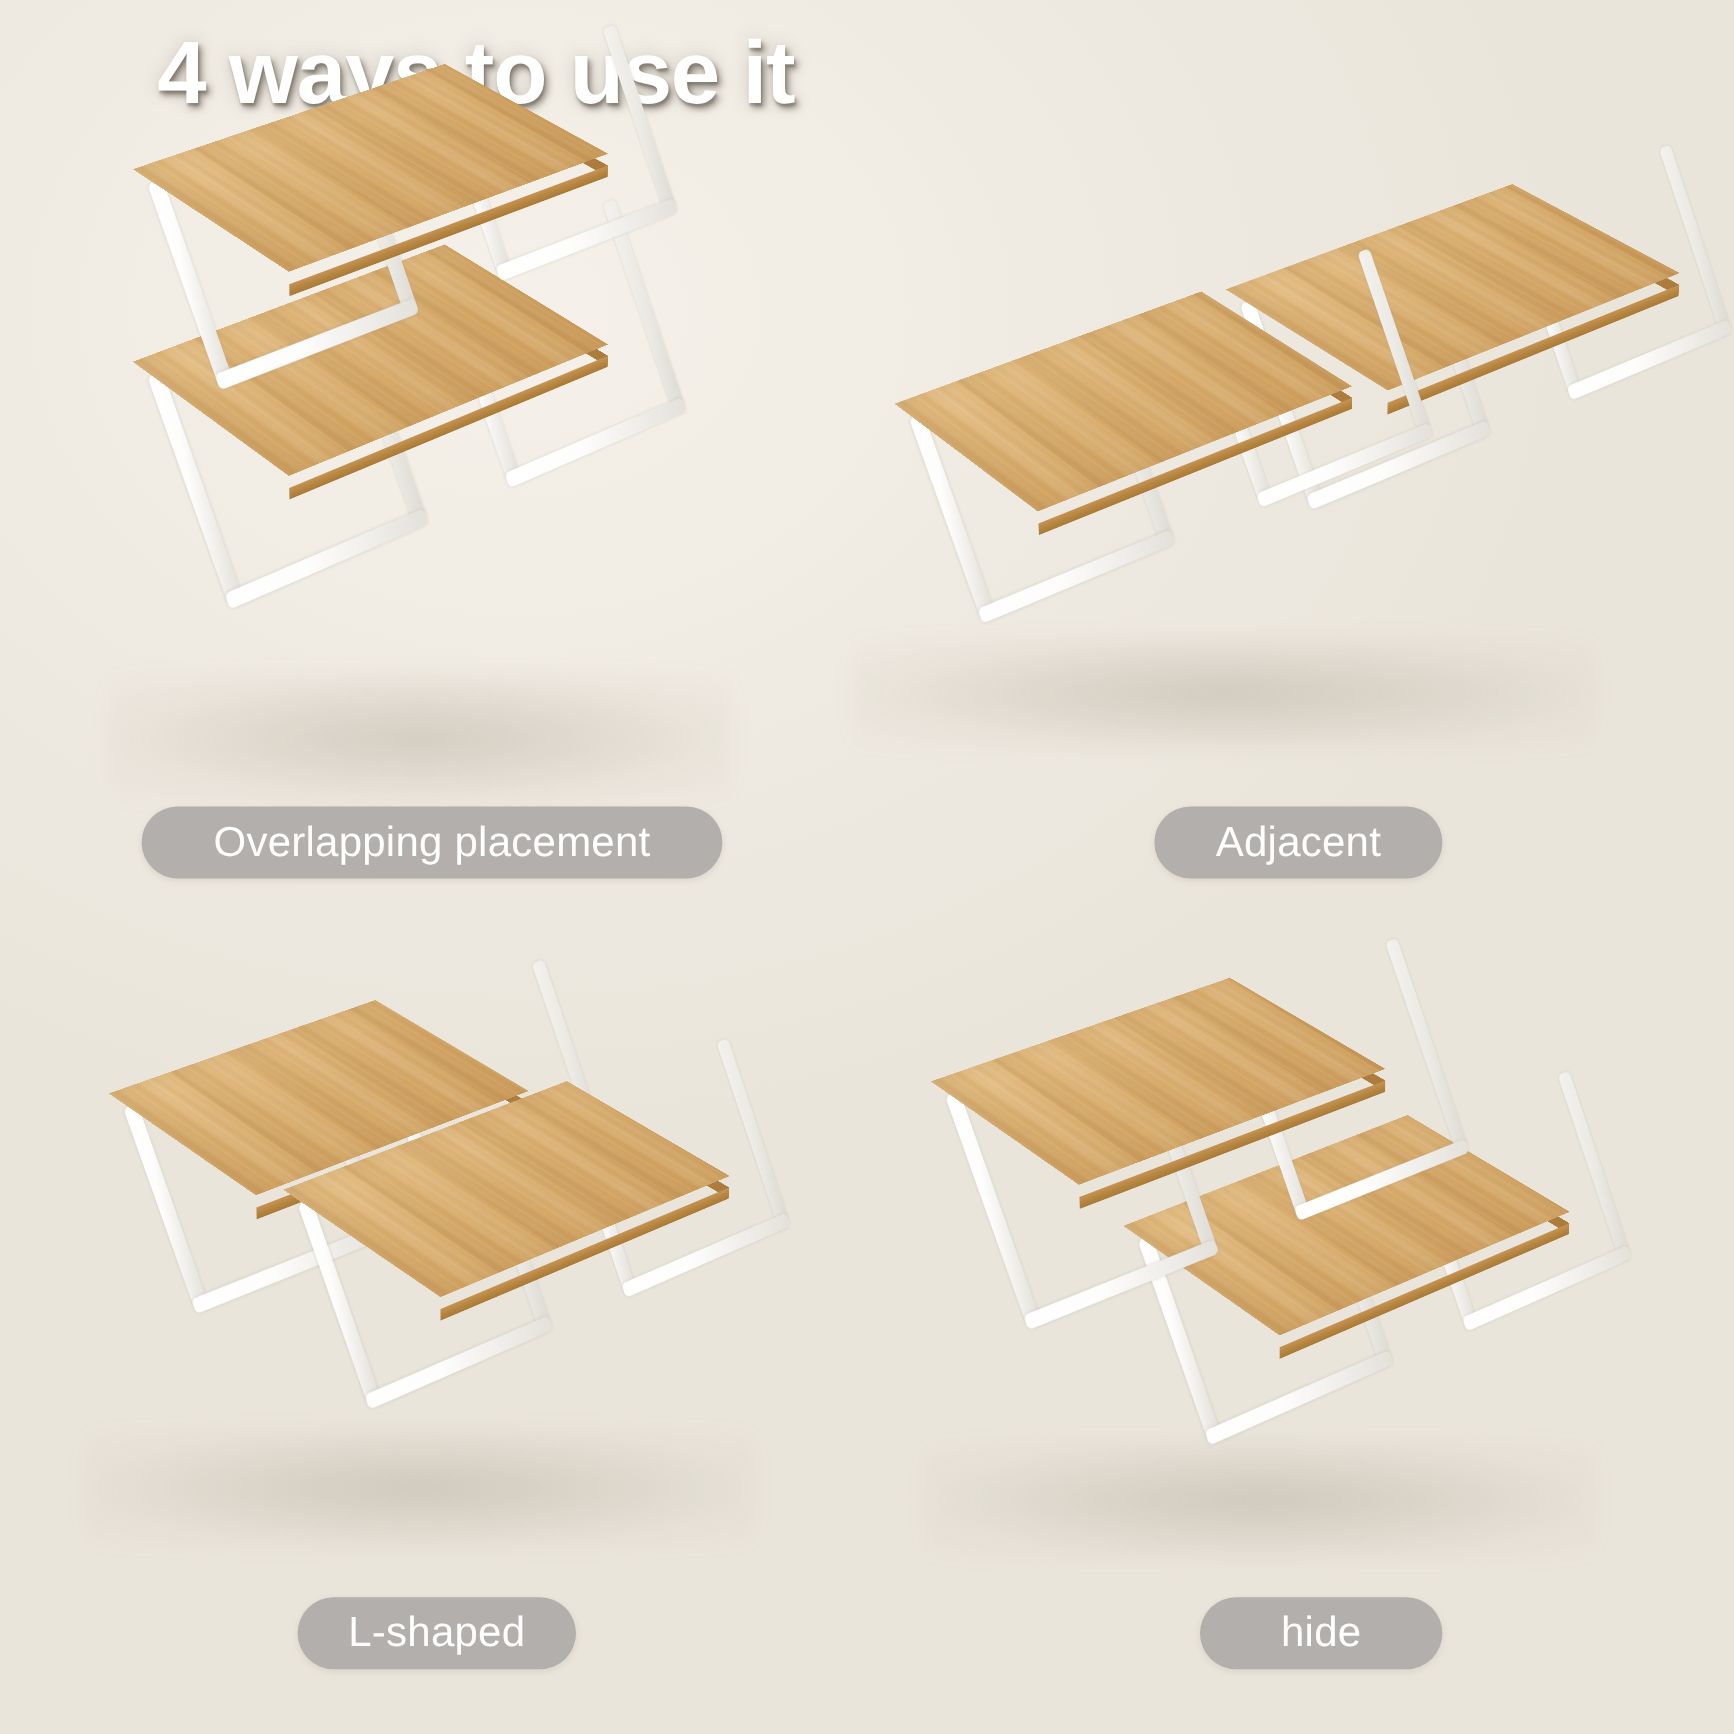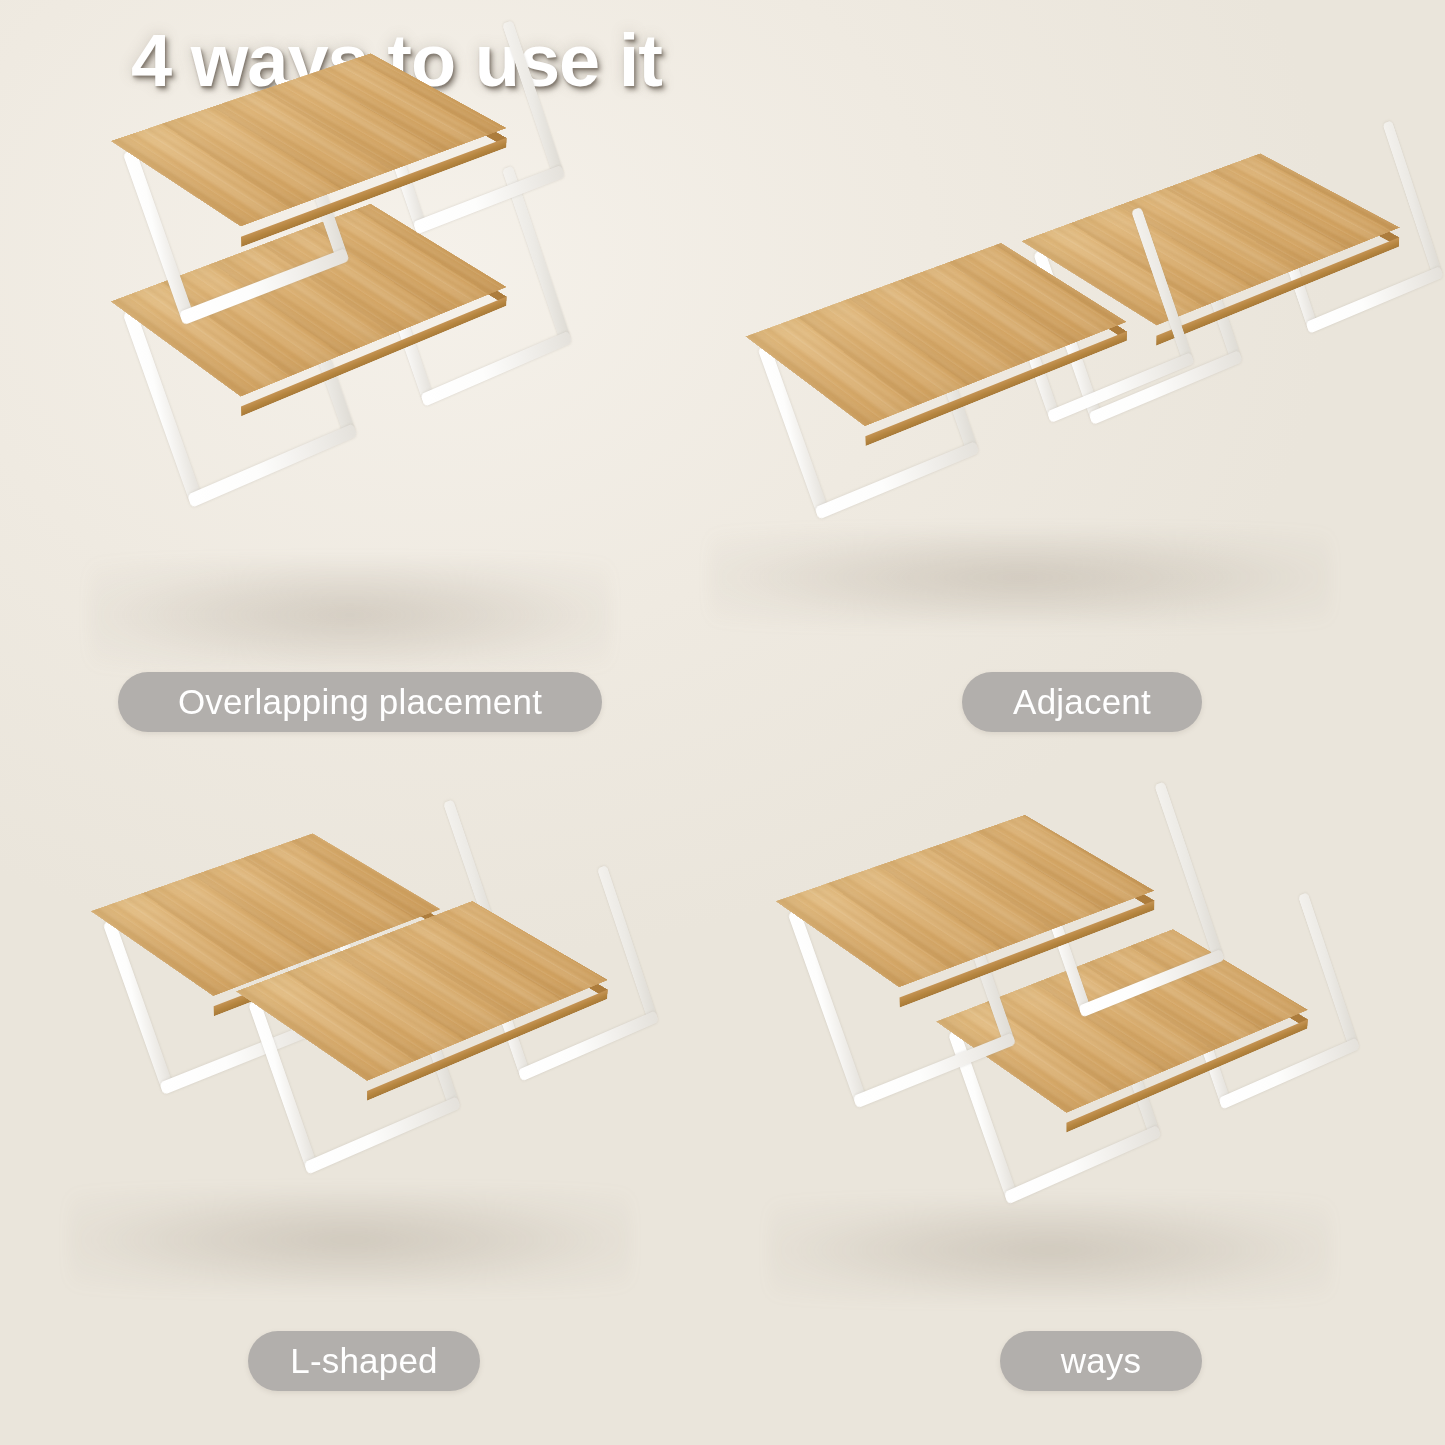--- a/index.html
+++ b/index.html
@@ -328,14 +328,14 @@
 
 <div class="pill" id="pill-adjacent">
   <span>Adjacent</span>
 </div>
 
 <div class="pill" id="pill-lshape">
   <span>L-shaped</span>
 </div>
 
 <div class="pill" id="pill-hide">
-  <span>ways</span>
+  <span>hide</span>
 </div>
 
 </body></html>

